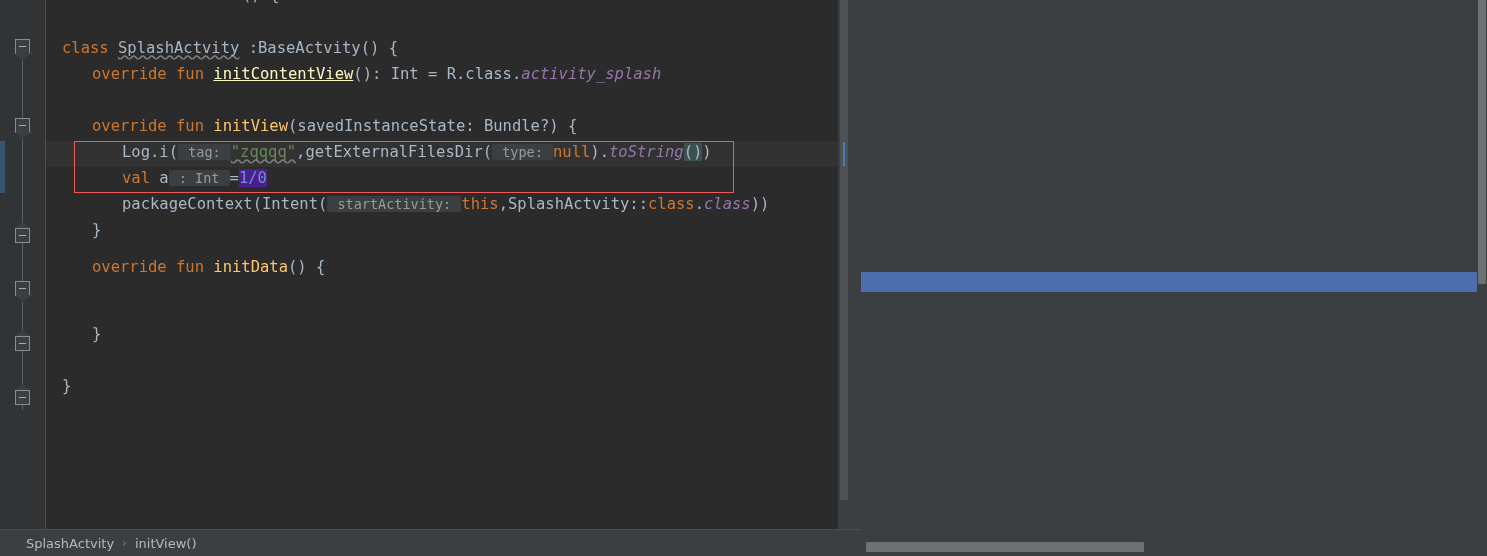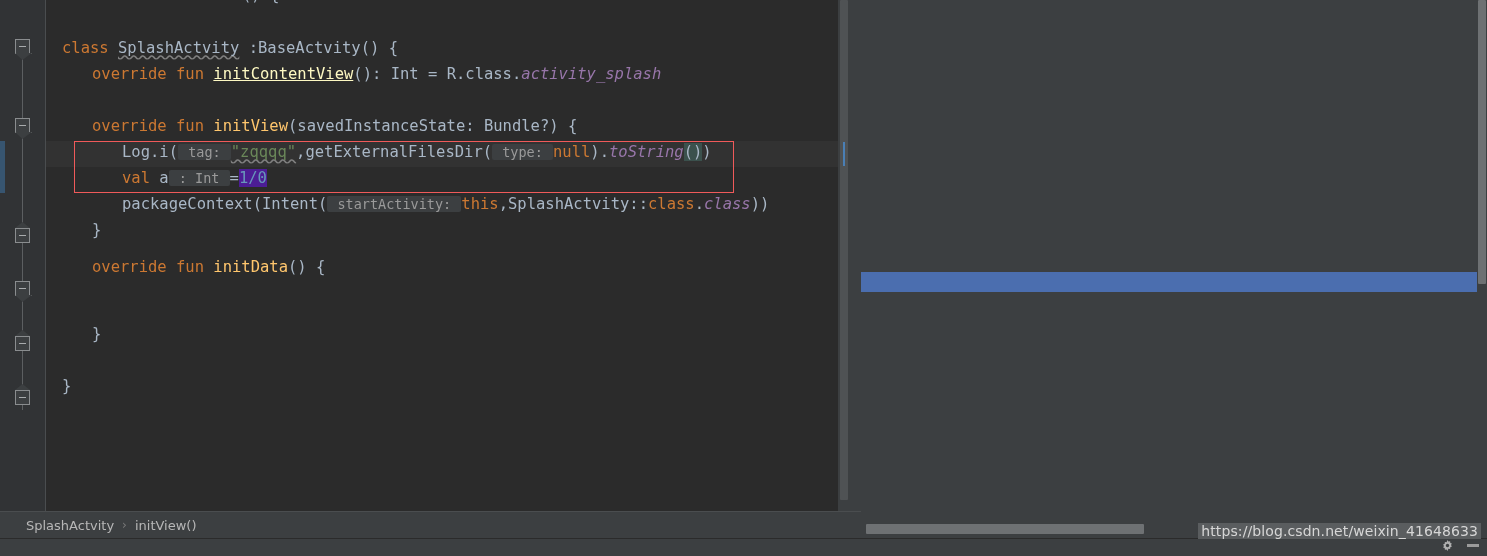--- a/index.html
+++ b/index.html
@@ -198,25 +198,13 @@
           <div class="thumb"></div>
         </div>
       </div>
       <div class="tree-hscroll">
         <div class="thumb"></div>
       </div>
     </div>
 
   </div>
 
-  <div class="bottombar">
-    <div class="watermark">https://blog.csdn.net/weixin_41648633</div>
-    <div class="bb-icons">
-      <span class="gear">
-        <svg width="11" height="11" viewBox="0 0 16 16">
-            <path fill="#b0b0b0" d="M8 0l1.3 2.2 2.5-.5.3 2.5 2.3 1-1.3 2.2 1.3 2.2-2.3 1-.3 2.5-2.5-.5L8 16l-1.3-2.2-2.5.5-.3-2.5-2.3-1L2.9 8.6 1.6 6.4l2.3-1 .3-2.5 2.5.5z"></path>
-            <circle cx="8" cy="8" r="2.4" fill="#3c3f41"></circle>
-          </svg>
-      </span>
-      <span class="minus"></span>
-    </div>
-  </div>
 </div>
 
 </body></html>

